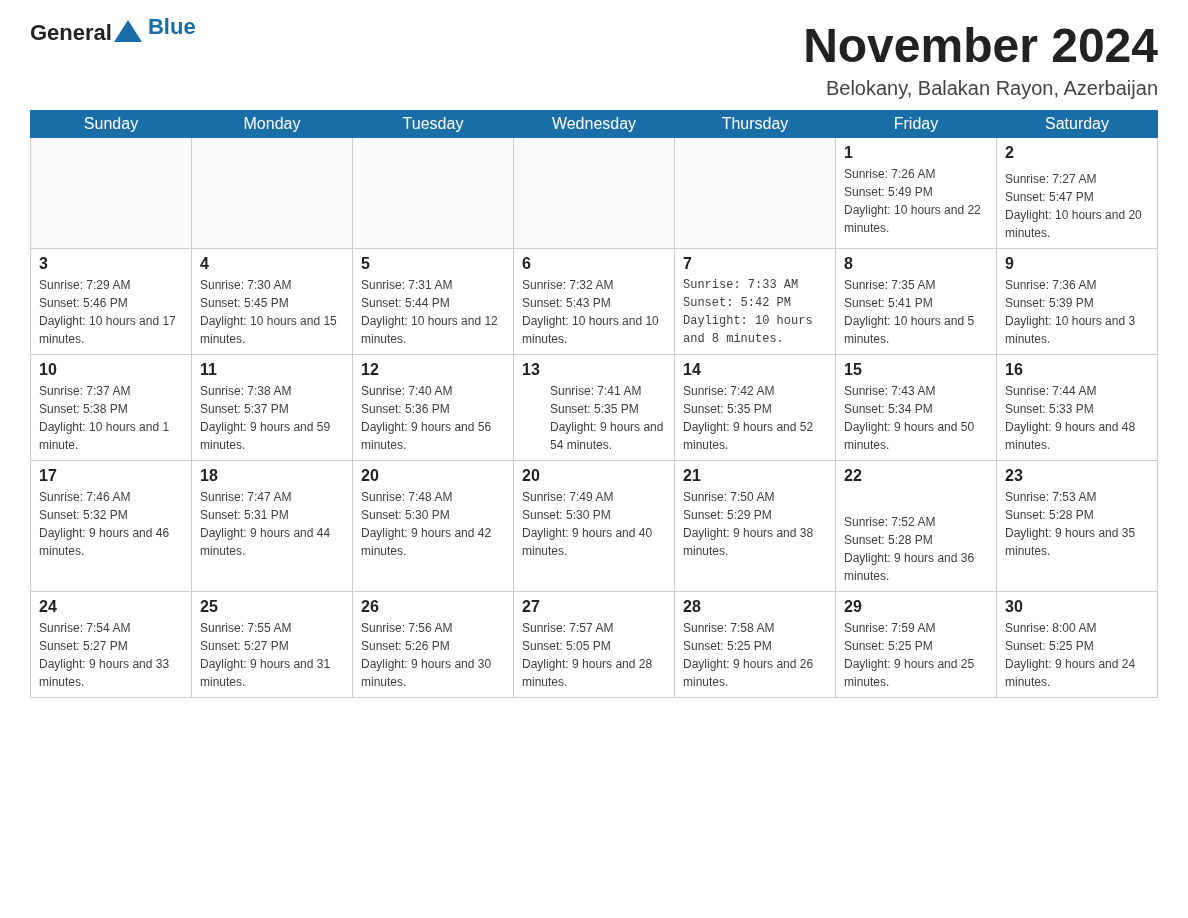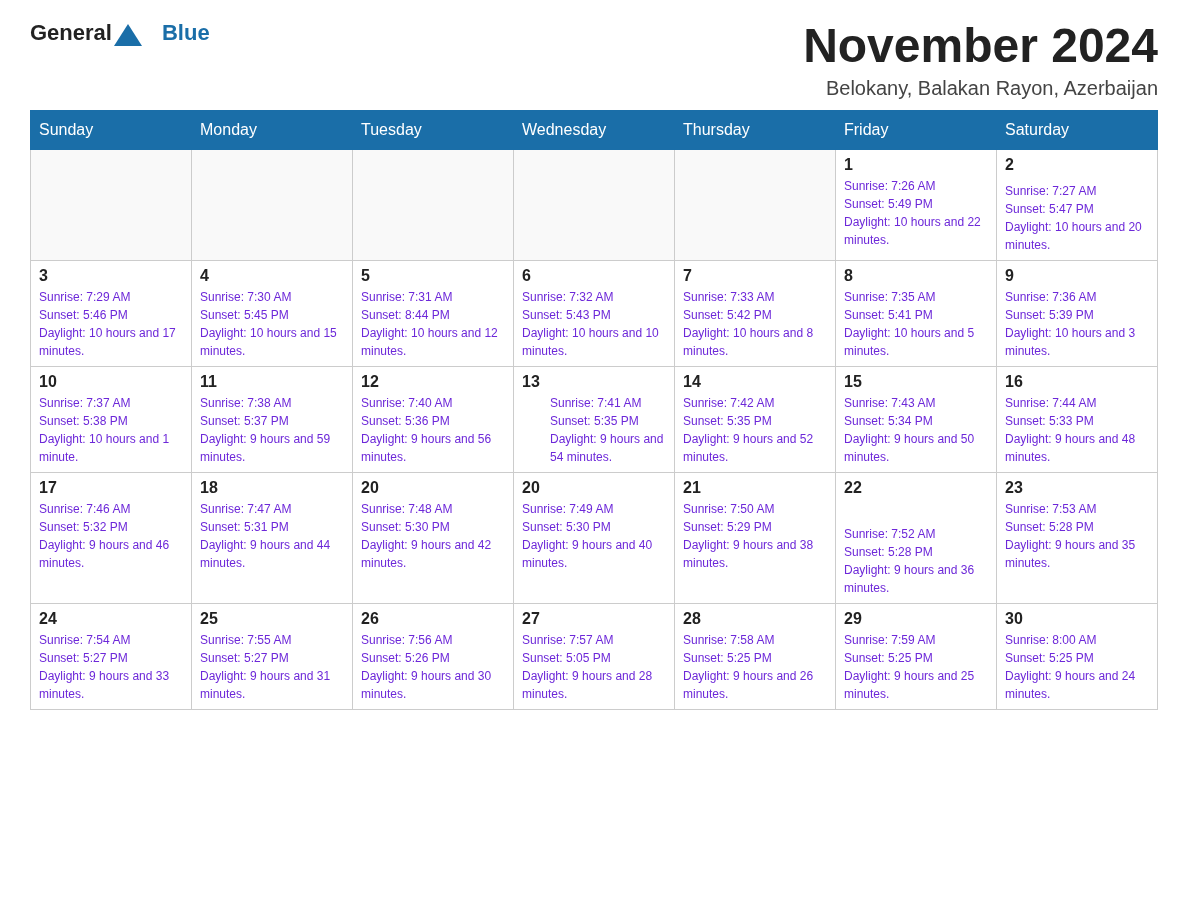--- a/index.html
+++ b/index.html
@@ -11,21 +11,21 @@
       min-height: 918px;
     }
     .header {
       display: flex;
       justify-content: space-between;
       align-items: flex-start;
       margin-bottom: 10px;
     }
     .logo {
       display: flex;
-      align-items: flex-end;
+      align-items: flex-start;
       gap: 0;
     }
     .logo-text-general {
       font-size: 22px;
       font-weight: bold;
       color: #222;
     }
     .logo-triangle {
       width: 0;
       height: 0;
@@ -33,21 +33,21 @@
       border-right: 14px solid transparent;
       border-bottom: 22px solid #1a6ea8;
       display: inline-block;
       margin-left: 2px;
       vertical-align: middle;
     }
     .logo-blue {
       font-size: 22px;
       font-weight: bold;
       color: #1a6ea8;
-      margin-left: 20px;
+      margin-left: 6px;
     }
     .title-block {
       text-align: right;
     }
     .month-title {
       font-size: 48px;
       font-weight: bold;
       color: #222;
       line-height: 1.1;
     }
@@ -57,42 +57,42 @@
       margin-top: 4px;
     }
     .calendar {
       width: 100%;
       border-collapse: collapse;
       margin-top: 10px;
     }
     .calendar th {
       background-color: #1a6ea8;
       color: #fff;
-      padding: 10px 8px;
+      padding: 4px 8px;
       font-size: 16px;
       font-weight: normal;
-      text-align: left;
+      text-align: center;
       border: 1px solid #1a6ea8;
     }
     .calendar td {
       border: 1px solid #ccc;
       vertical-align: top;
       padding: 6px 8px;
       width: 14.28%;
       min-height: 90px;
     }
     .day-number {
       font-size: 16px;
       font-weight: bold;
       color: #222;
       margin-bottom: 3px;
     }
     .day-info {
       font-size: 12px;
-      color: #6d28d9;
+      color: #404040;
       line-height: 1.5;
     }
     .empty-cell {
       background: #f9f9f9;
     }
     .week-row td {
       height: 100px;
     }
   </style>
 </head>
@@ -154,32 +154,32 @@
         </td>
         <td>
           <div class="day-number">4</div>
           <div class="day-info" style="white-space: pre-line;">Sunrise: 7:30 AM
 Sunset: 5:45 PM
 Daylight: 10 hours and 15 minutes.</div>
         </td>
         <td>
           <div class="day-number">5</div>
           <div class="day-info" style="white-space: pre-line;">Sunrise: 7:31 AM
-Sunset: 8:44 PM
+Sunset: 5:44 PM
 Daylight: 10 hours and 12 minutes.</div>
         </td>
         <td>
           <div class="day-number">6</div>
           <div class="day-info" style="white-space: pre-line;">Sunrise: 7:32 AM
 Sunset: 5:43 PM
 Daylight: 10 hours and 10 minutes.</div>
         </td>
         <td>
           <div class="day-number">7</div>
-          <div class="day-info" style="white-space: pre-line;">Sunrise: 7:33 AM
+          <div class="day-info" style="white-space: pre-line; font-family: Liberation Mono, monospace;">Sunrise: 7:33 AM
 Sunset: 5:42 PM
 Daylight: 10 hours and 8 minutes.</div>
         </td>
         <td>
           <div class="day-number">8</div>
           <div class="day-info" style="white-space: pre-line;">Sunrise: 7:35 AM
 Sunset: 5:41 PM
 Daylight: 10 hours and 5 minutes.</div>
         </td>
         <td>

